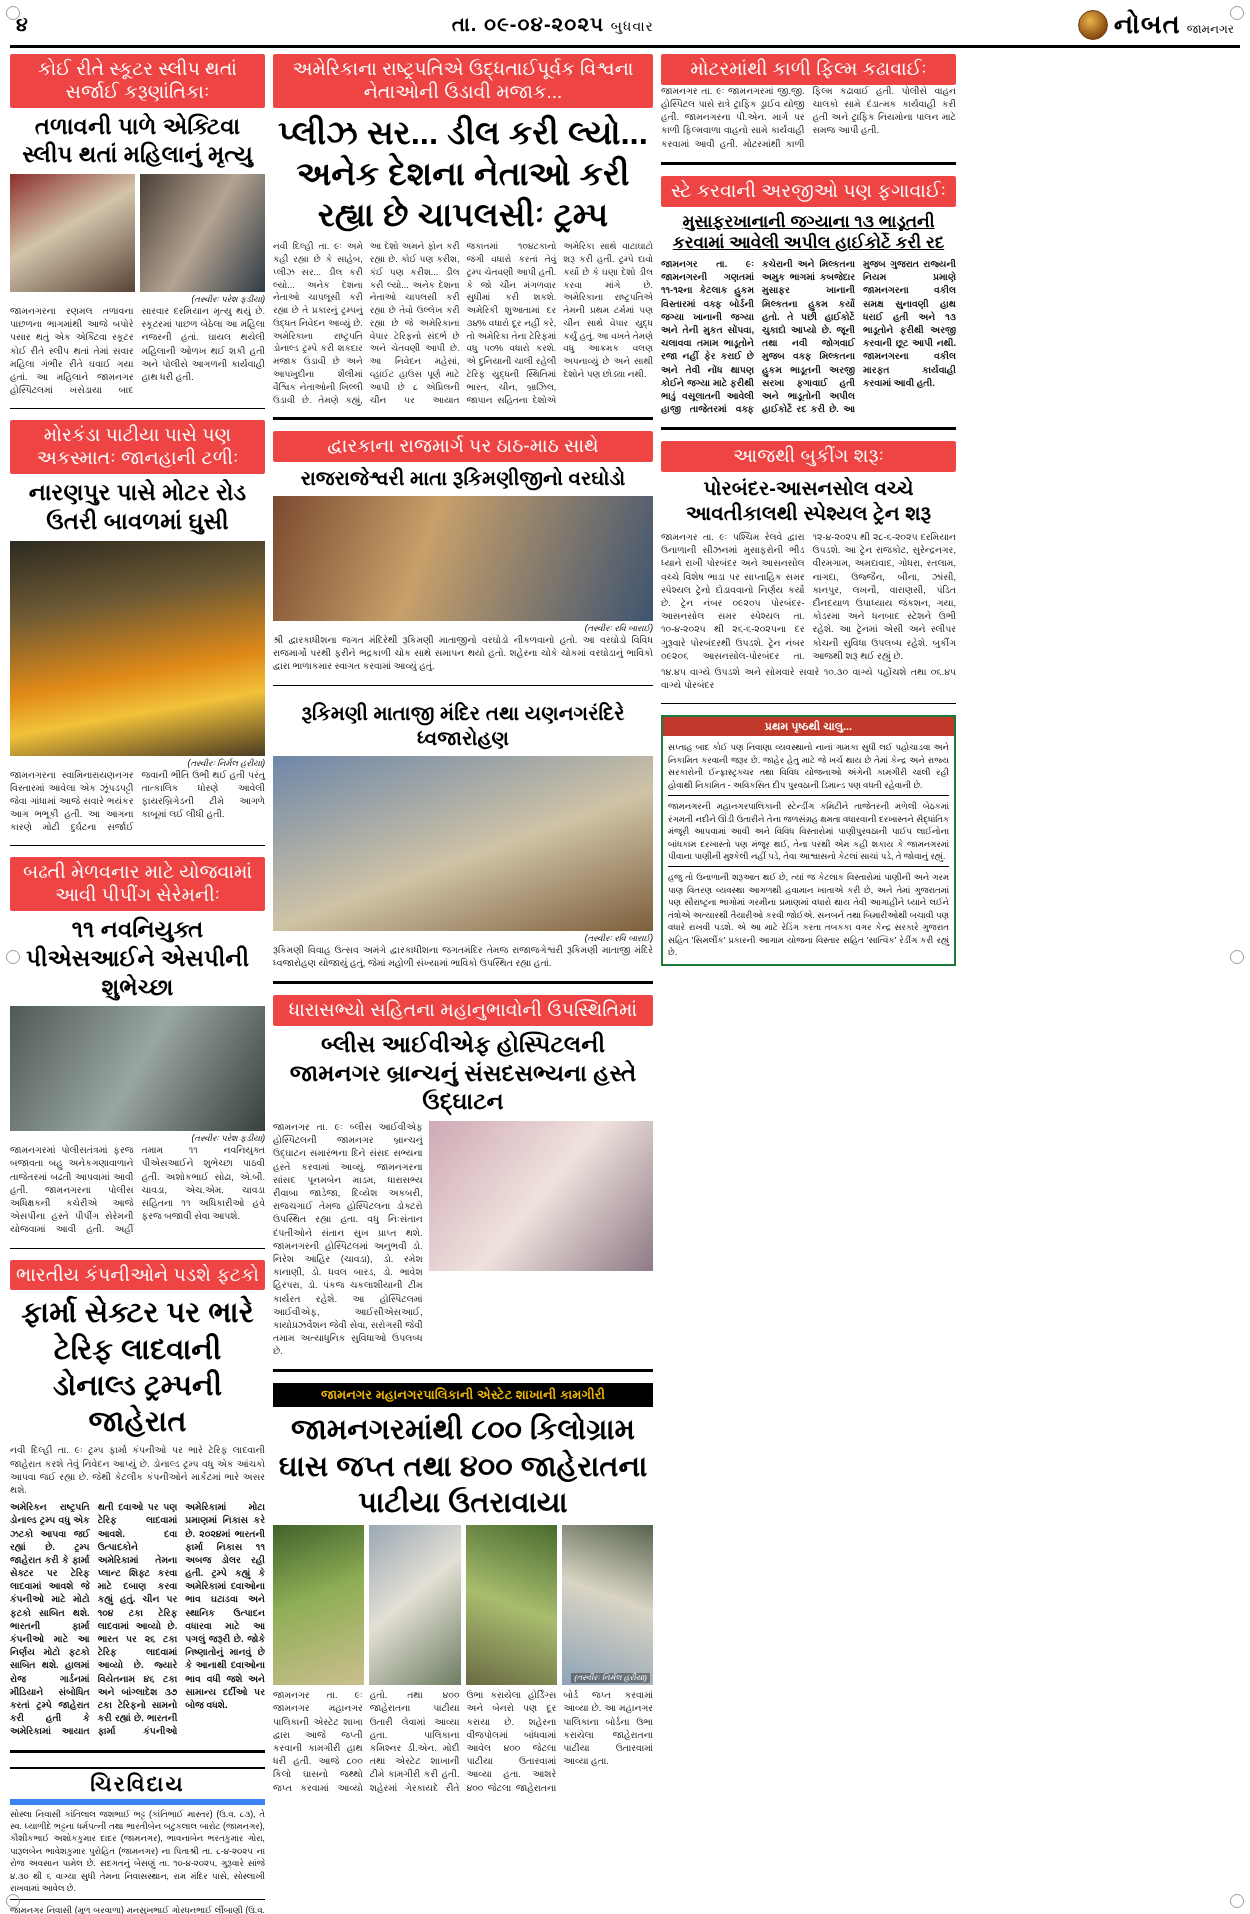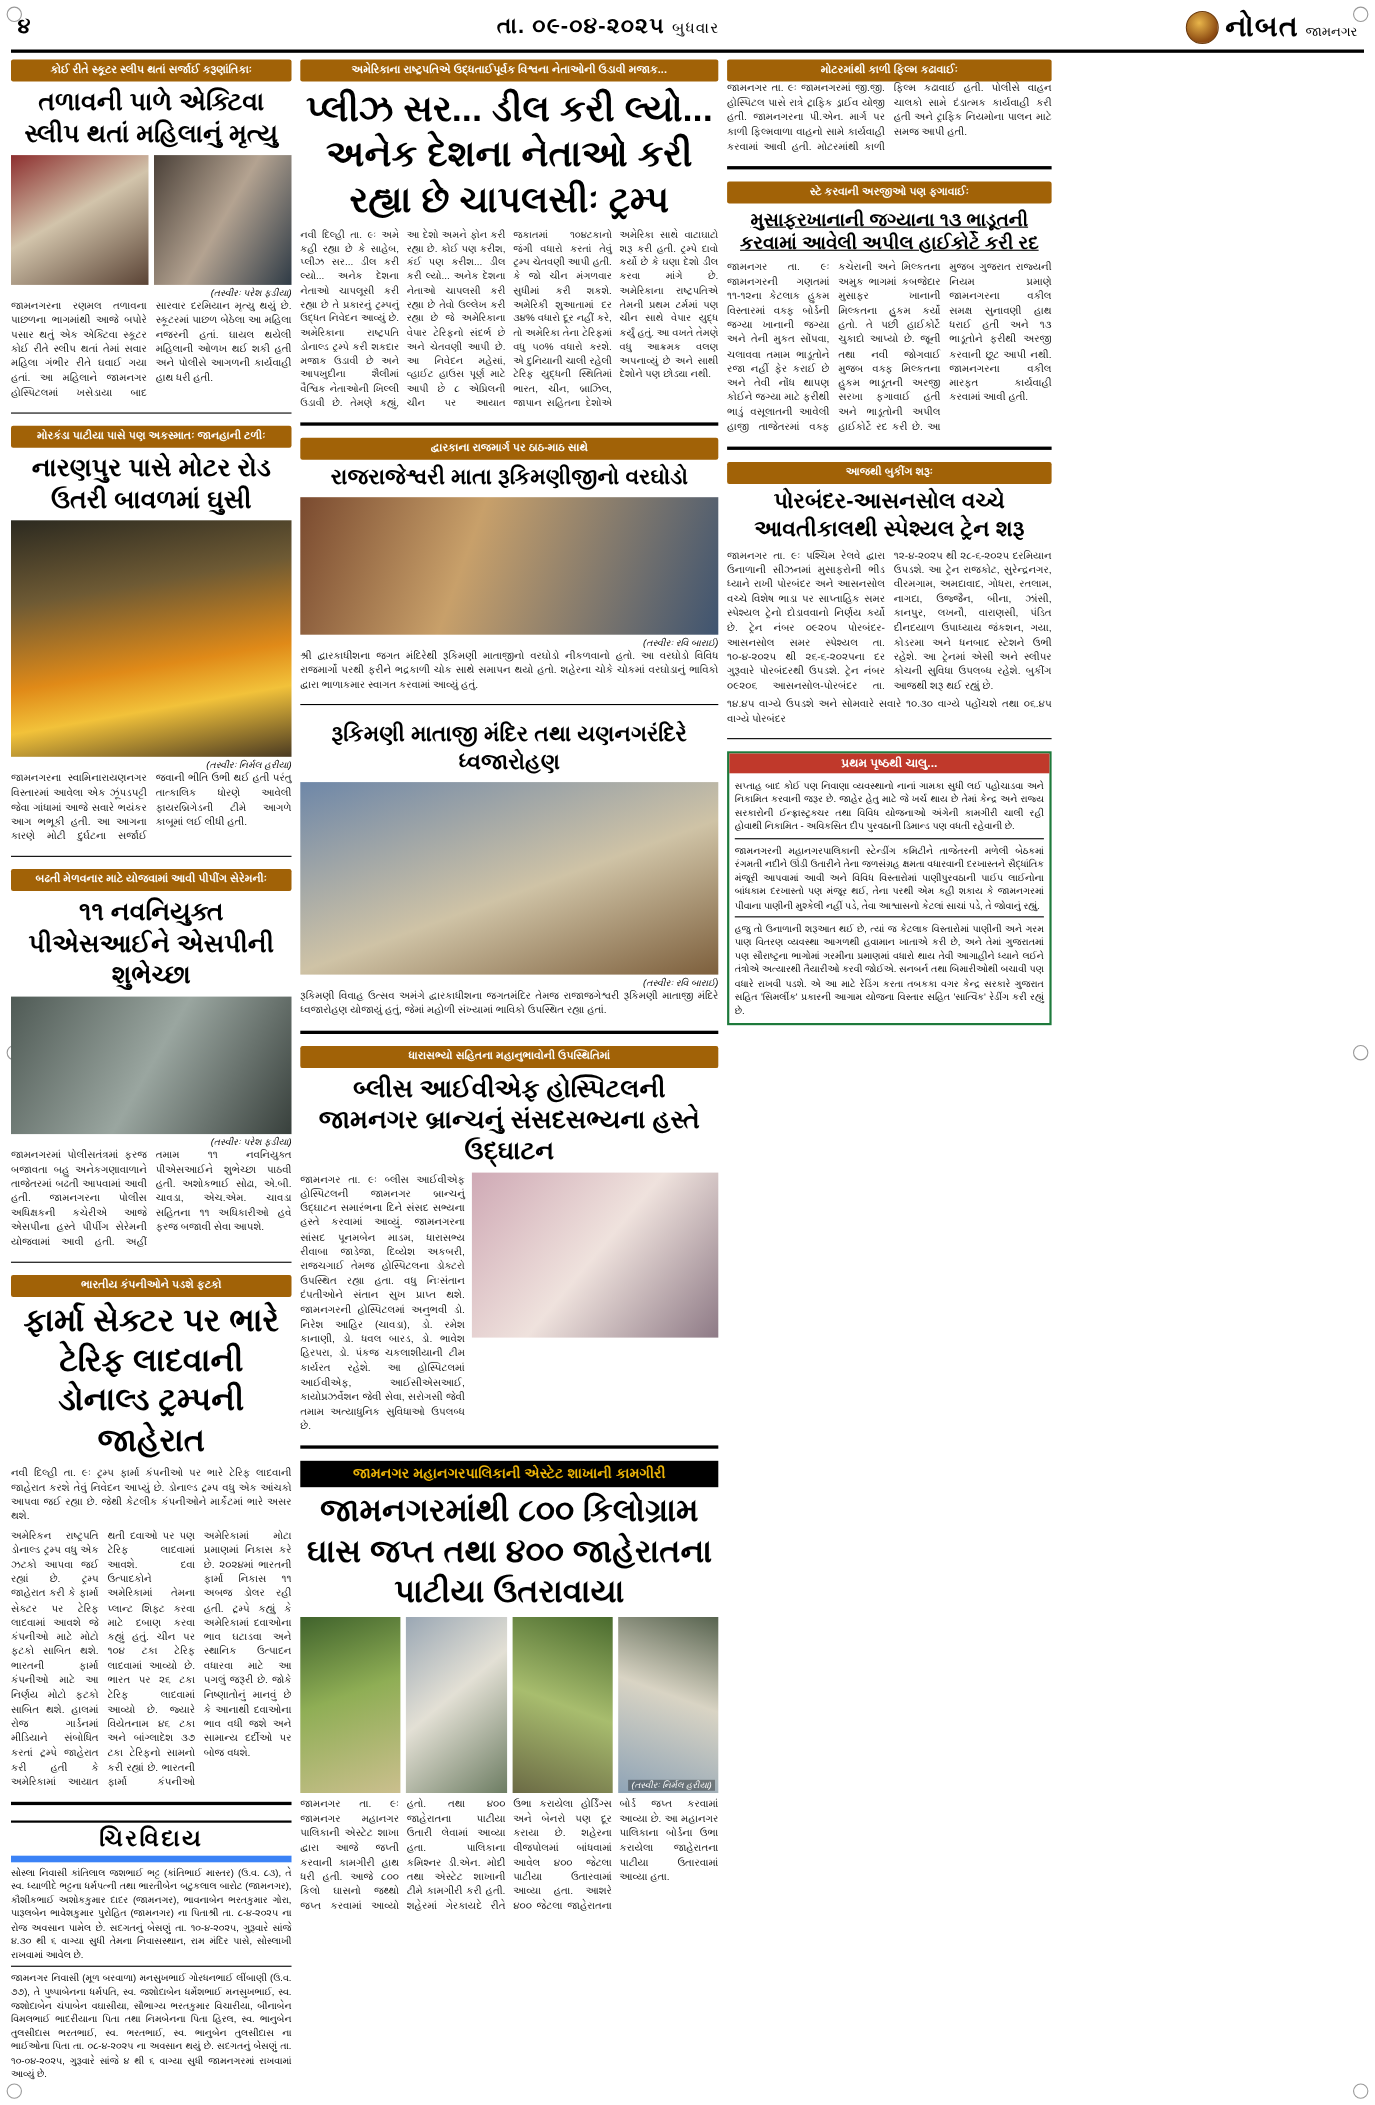--- a/index.html
+++ b/index.html
@@ -45,24 +45,24 @@
     gap: 8px;
     margin-top: 6px;
   }
   .col { display: flex; flex-direction: column; gap: 7px; }
   .col-a { width: 255px; }
   .col-b { width: 380px; }
   .col-c { width: 295px; }
 
   
   .kicker {
-    background: #a16207;
+    background: #ef4444;
     color: #fff;
-    font-size: 10px;
-    font-weight: bold;
+    font-size: 19px;
+    font-weight: normal;
     text-align: center;
     padding: 4px 4px;
     border-radius: 2px;
     line-height: 1.2;
   }
   .headline {
     font-size: 23px;
     font-weight: bold;
     text-align: center;
     line-height: 1.25;
@@ -74,21 +74,21 @@
   .headline.sm { font-size: 17px; text-decoration: underline; }
   .rule { border-top: 1px solid #000; margin: 4px 0; }
   .rule.thick { border-top: 3px solid #000; }
   .body-text {
     font-size: 9.3px;
     line-height: 1.42;
     text-align: justify;
     color: #111;
   }
   .cols2 { column-count: 2; column-gap: 8px; }
-  .cols3 { column-count: 3; column-gap: 8px; }
+  .cols3 { column-count: 3; column-gap: 8px; font-weight: bold; }
   .cols4 { column-count: 4; column-gap: 7px; }
   .caption {
     font-size: 8.5px; text-align: right; font-style: italic; margin-top: 2px;
   }
   .photo {
     width: 100%;
     background: #bbb;
     position: relative;
     overflow: hidden;
   }

